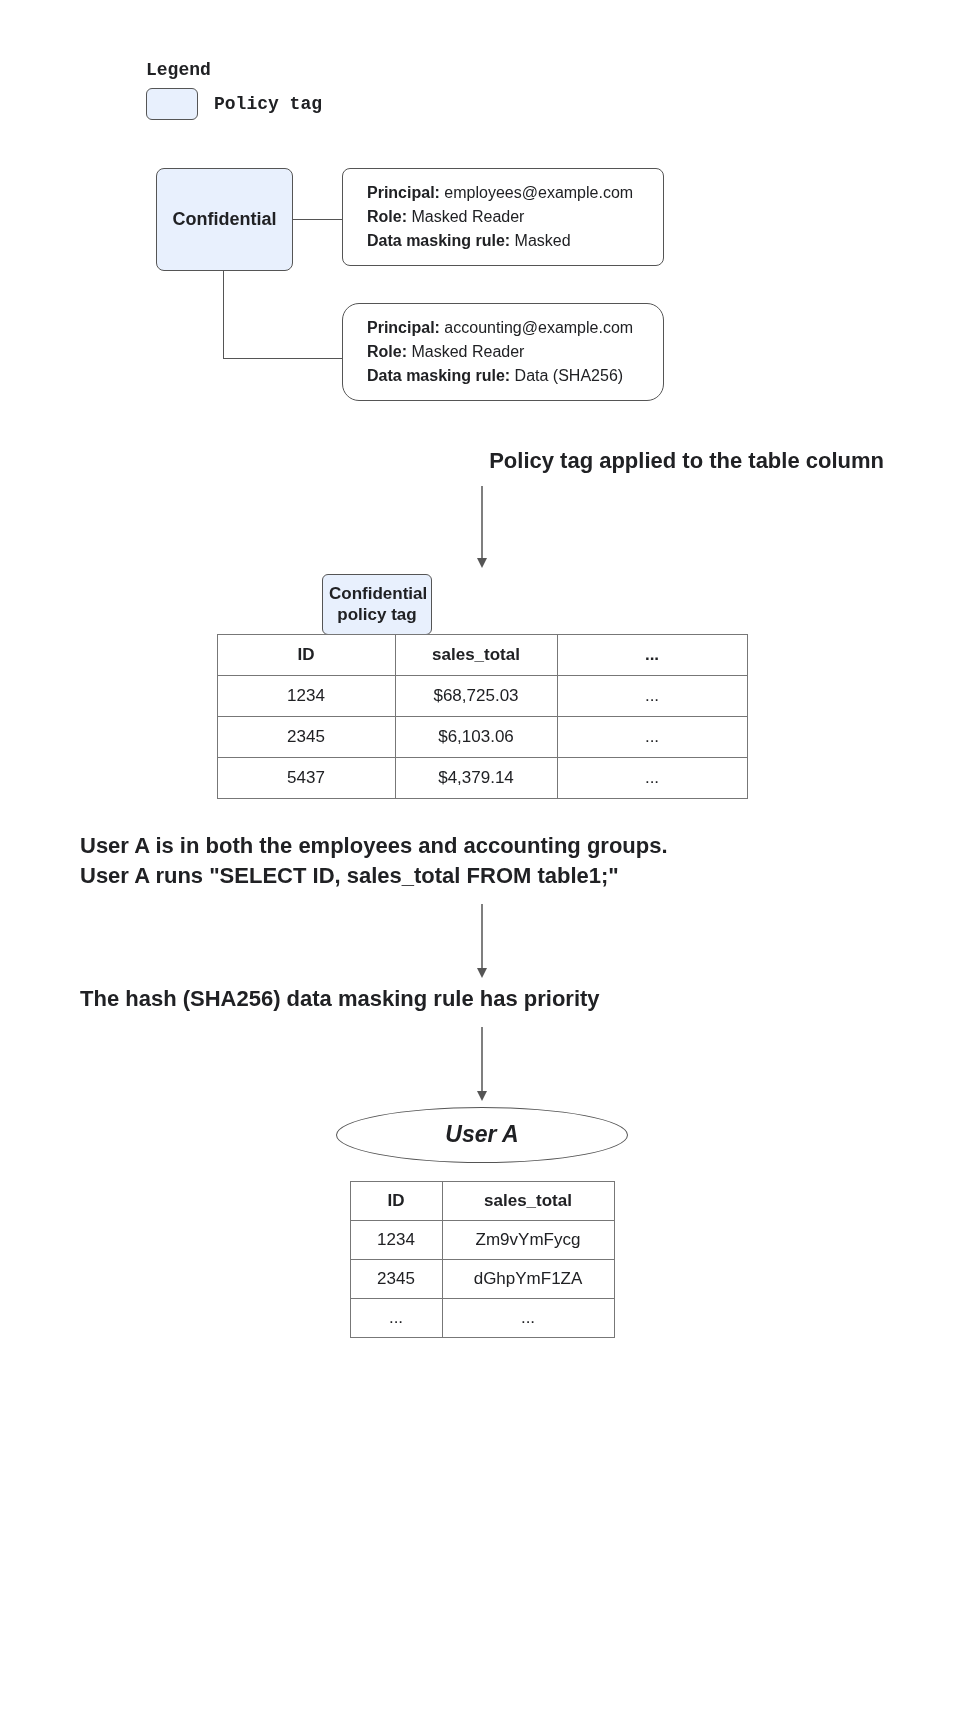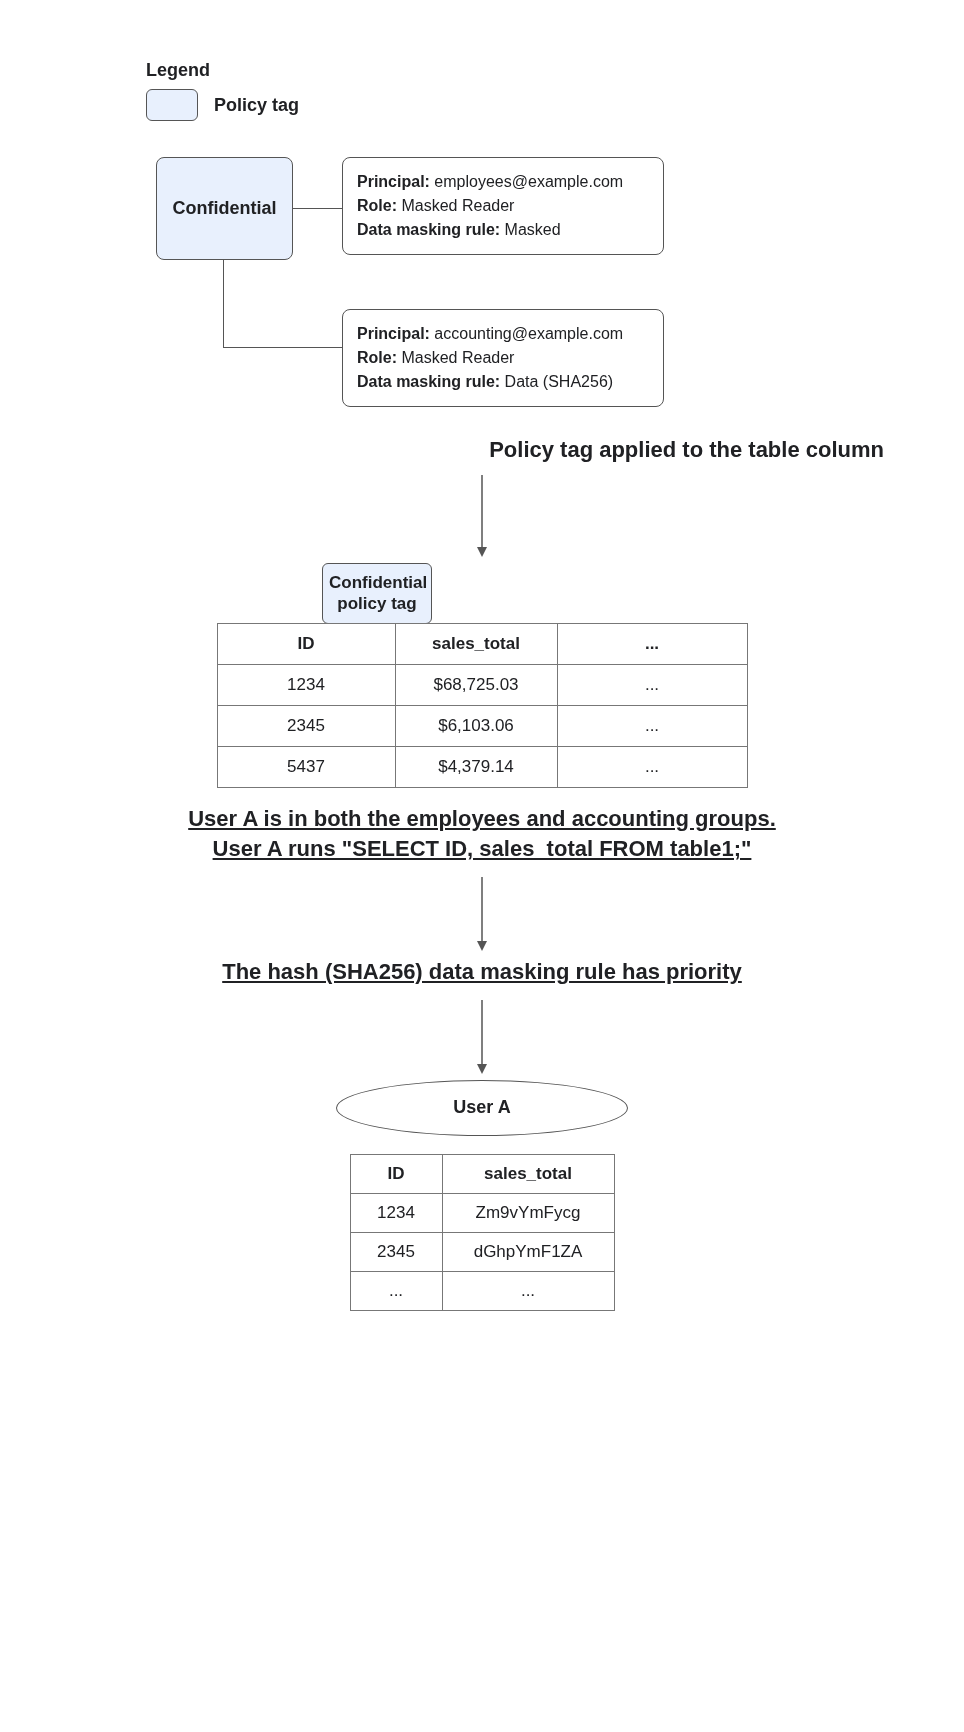--- a/index.html
+++ b/index.html
@@ -1,50 +1,50 @@
 <!DOCTYPE html>
 <html><head>
 <meta charset="utf-8">
 <style>
 * { margin:0; padding:0; box-sizing:border-box; }
 body { font-family: Arial, Helvetica, sans-serif; background:#fff; color:#202124; width:964px; padding:60px 80px 80px 80px; }
 
-.legend { margin-left:66px; margin-bottom:36px; }
+.legend { margin-left:66px; margin-bottom:48px;font-family:Liberation Mono, monospace; }
 .legend-title { font-weight:bold; font-size:18px; margin-bottom:8px; }
 .legend-row { display:flex; align-items:center; gap:16px; margin-bottom:6px; }
 .swatch { width:52px; height:32px; border:1px solid #555; border-radius:6px; }
 .swatch.tag { background:#e8f0fd; }
 .swatch.policy { background:#fff; }
 .legend-label { font-weight:bold; font-size:18px; }
 
 .top-diagram { position:relative; height:260px; margin-bottom:20px; }
 .confidential-box { position:absolute; left:76px; top:0; width:137px; height:103px; background:#e8f0fd; border:1px solid #555; border-radius:8px; display:flex; align-items:center; justify-content:center; font-weight:bold; font-size:18px; }
-.policy-box { position:absolute; left:262px; width:322px; padding:12px 14px; border:1px solid #555; border-radius:8px; font-size:16px; line-height:1.5; background:#fff; }
+.policy-box { position:absolute; left:262px; width:322px; padding:12px 24px; border:1px solid #555; border-radius:8px; font-size:16px; line-height:1.5; background:#fff; }
 .policy-box.p1 { top:0; }
-.policy-box.p2 { top:152px; }
+.policy-box.p2 { top:135px;border-radius:17px; }
 .policy-box b { font-weight:bold; }
 .connector { position:absolute; background:#555; }
 .conn-h1 { left:213px; top:51px; width:49px; height:1px; }
 .conn-v  { left:143px; top:103px; width:1px; height:87px; }
 .conn-h2 { left:143px; top:190px; width:119px; height:1px; }
 
 .section-title { font-weight:bold; font-size:22px; text-align:right; margin:8px 0 10px 0; }
 
 .arrow-col { display:flex; justify-content:center; margin:4px 0; }
 
 .tag-badge { width:110px; padding:8px 6px; border:1px solid #555; border-radius:6px; background:#e8f0fd; text-align:center; font-weight:bold; font-size:17px; line-height:1.25; margin:0 auto -1px 242px; }
 
 table.data { border-collapse:collapse; margin:0 auto; }
 table.data th, table.data td { border:1px solid #777; padding:10px 0; text-align:center; font-size:17px; }
 table.data th { font-weight:bold; }
 .c-id { width:178px; } .c-st { width:162px; } .c-el { width:190px; }
 
-.caption { font-weight:bold; font-size:22px; text-align:center; margin:16px 0 10px 0; line-height:1.4;text-decoration:underline; }
+.caption { font-weight:bold; font-size:22px; text-align:left; margin:32px 0 10px 0; line-height:1.4; }
 
-.user-oval { width:292px; height:56px; border:1px solid #555; border-radius:50%/50%; display:flex; align-items:center; justify-content:center; font-weight:bold; font-size:18px; margin:4px auto 18px auto; }
+.user-oval { width:292px; height:56px; border:1px solid #555; border-radius:50%/50%; display:flex; align-items:center; justify-content:center; font-weight:bold; font-size:23px; margin:4px auto 18px auto;font-style:italic; }
 
 table.small { border-collapse:collapse; margin:0 auto; }
 table.small th, table.small td { border:1px solid #777; padding:9px 0; text-align:center; font-size:17px; }
 table.small th { font-weight:bold; }
 .s-id { width:92px; } .s-st { width:172px; }
 </style>
 </head>
 <body>
 
 <div class="legend">

